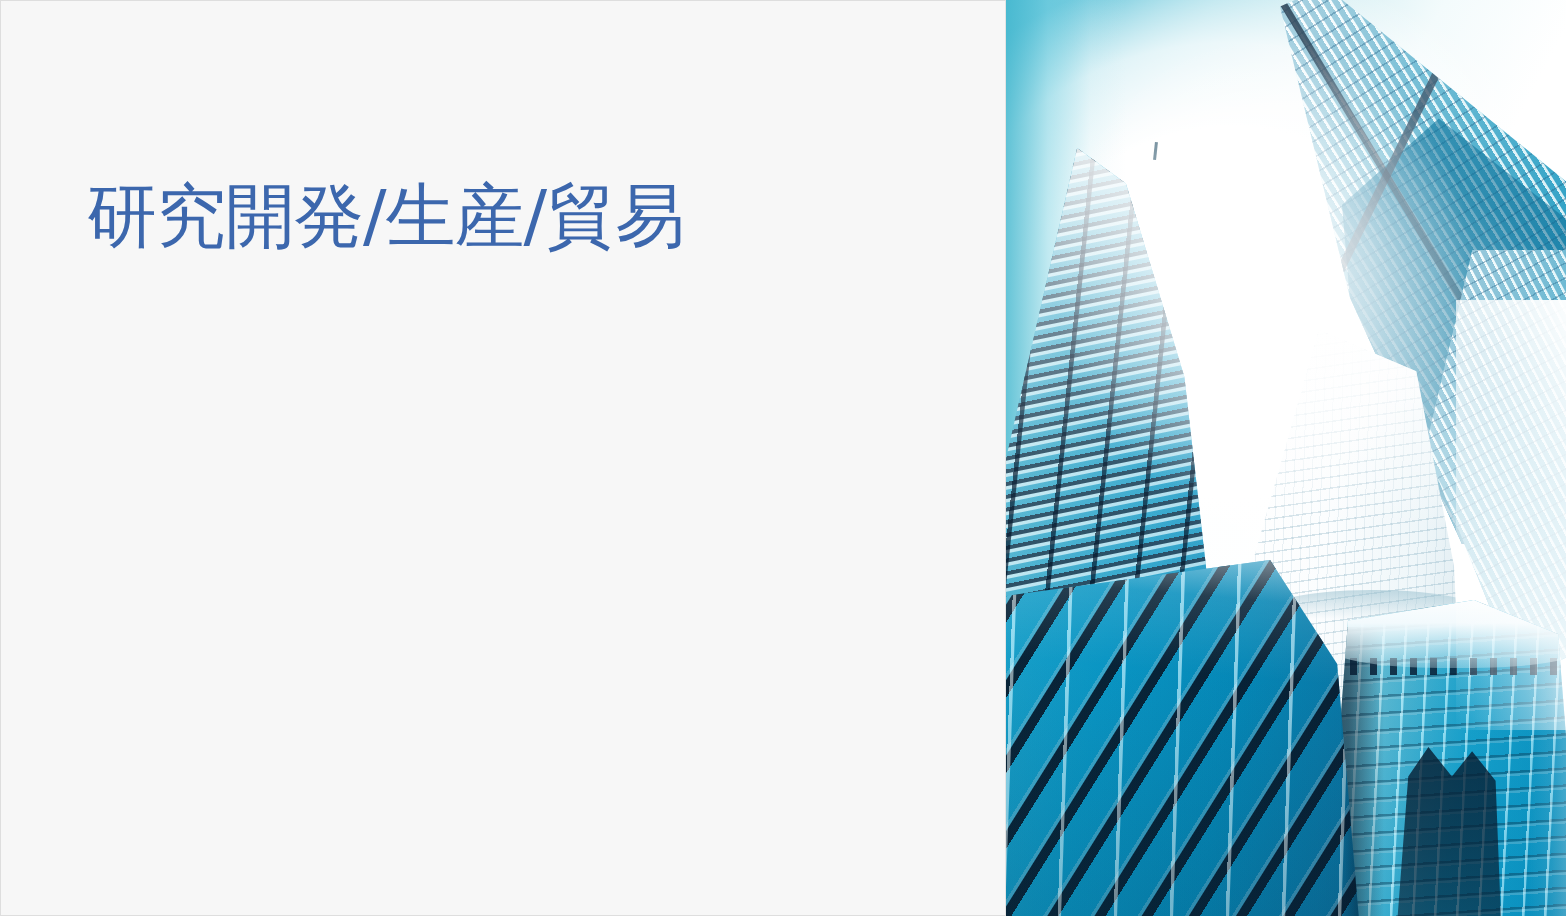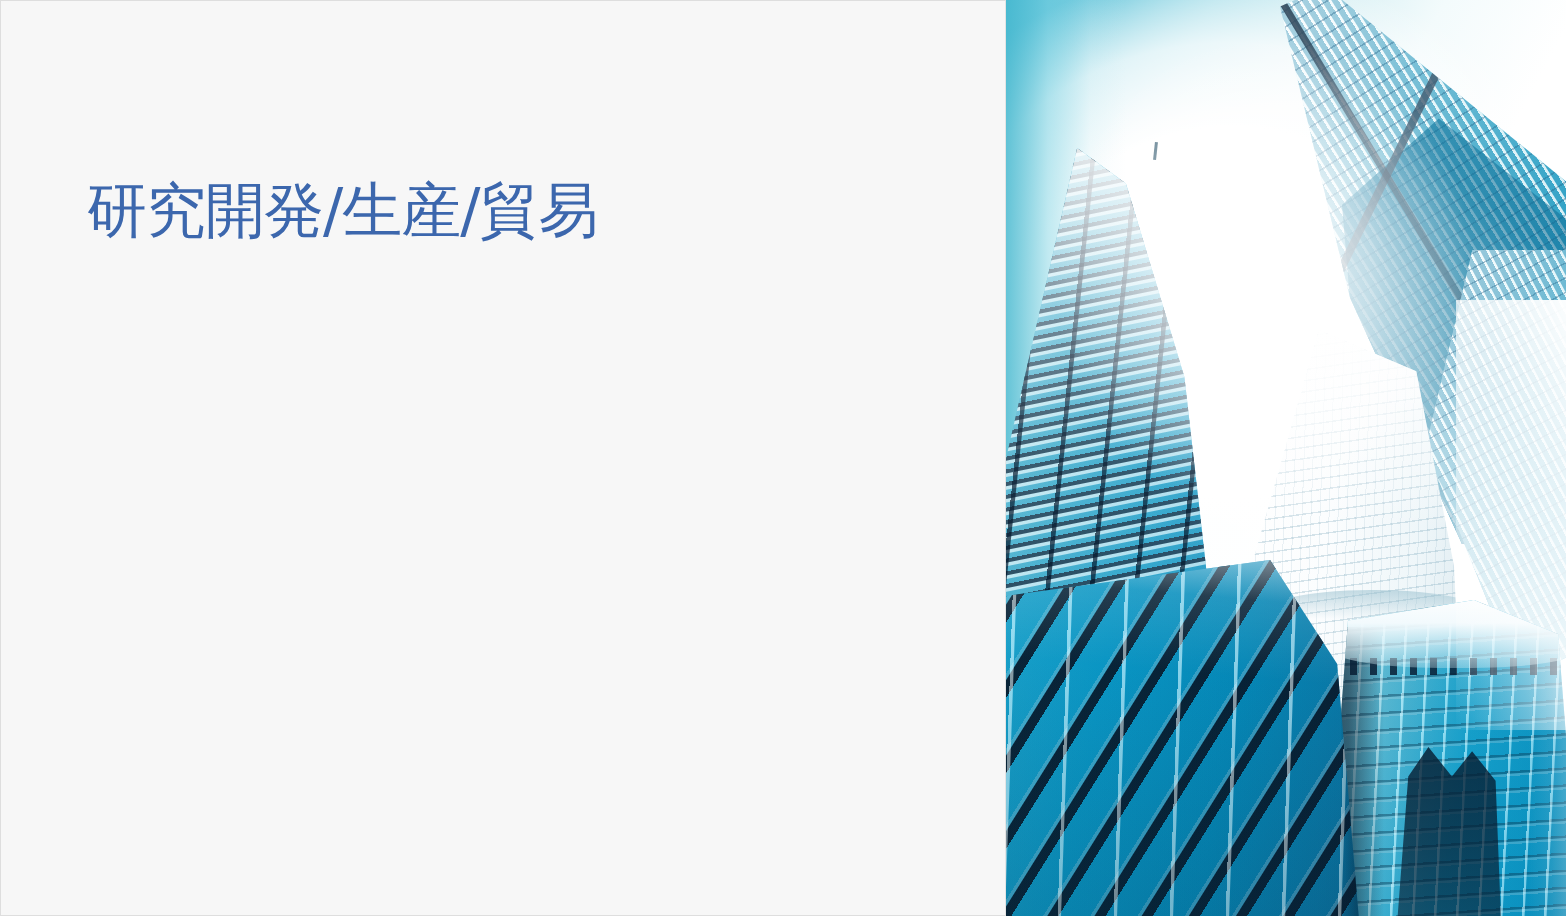--- a/index.html
+++ b/index.html
@@ -47,21 +47,21 @@
     line-height: 1.06;
     font-weight: 400;
     color: #3c67ad;
     letter-spacing: 0.5px;
     margin: 0;
     white-space: nowrap;
   }
 
   .brand-subtitle {
     font-family: "DejaVu Sans", "Liberation Sans", sans-serif;
-    font-size: 60px;
+    font-size: 70px;
     line-height: 1.12;
     font-weight: 400;
     color: #3c67ad;
     margin: 0;
     margin-top: 8px;
     letter-spacing: -1px;
     white-space: nowrap;
   }
 
   .body-copy {

